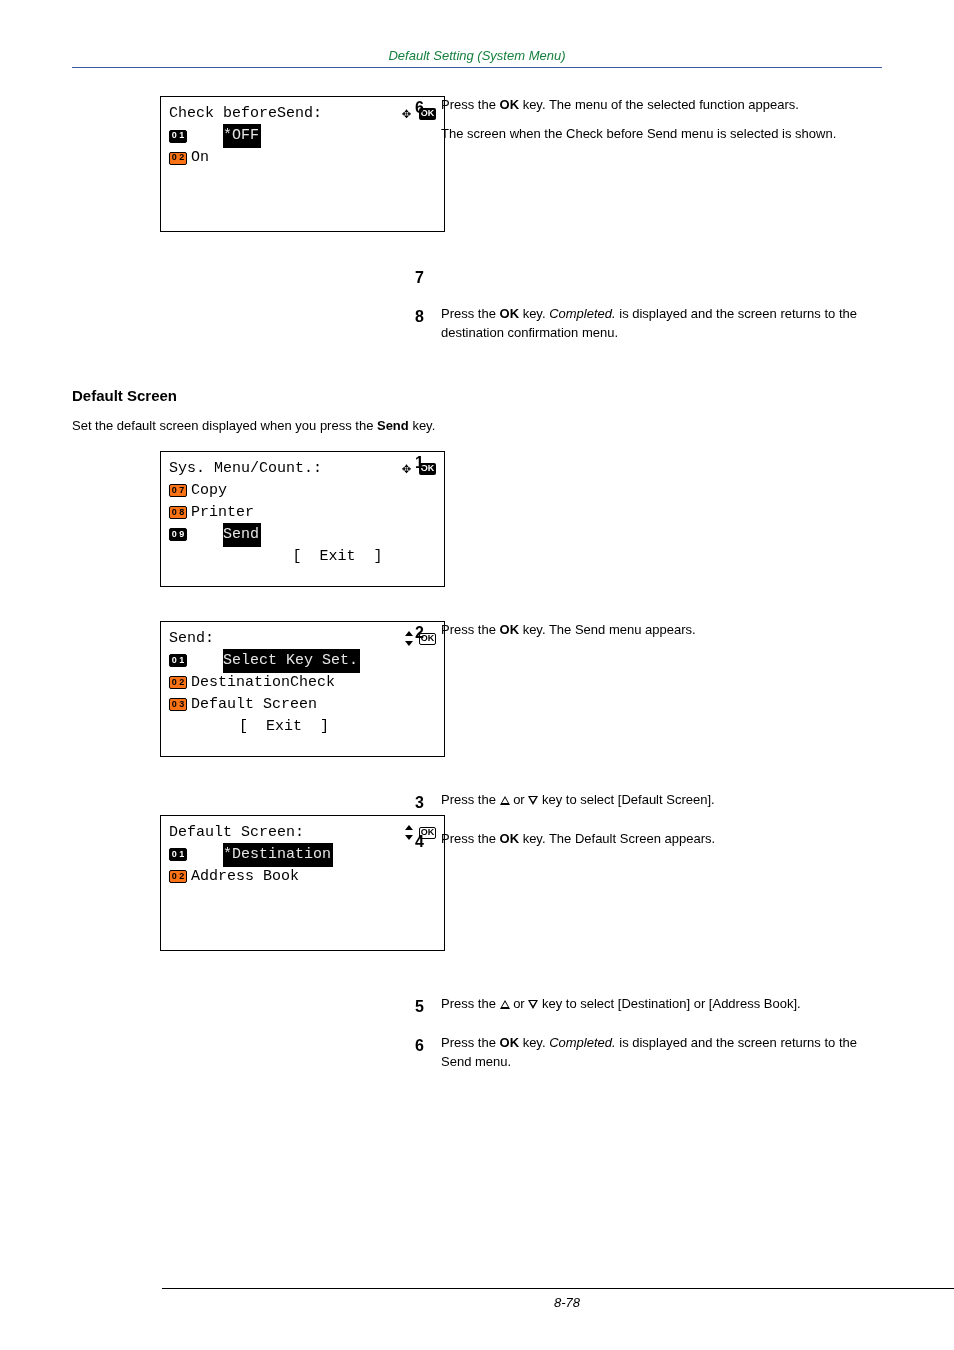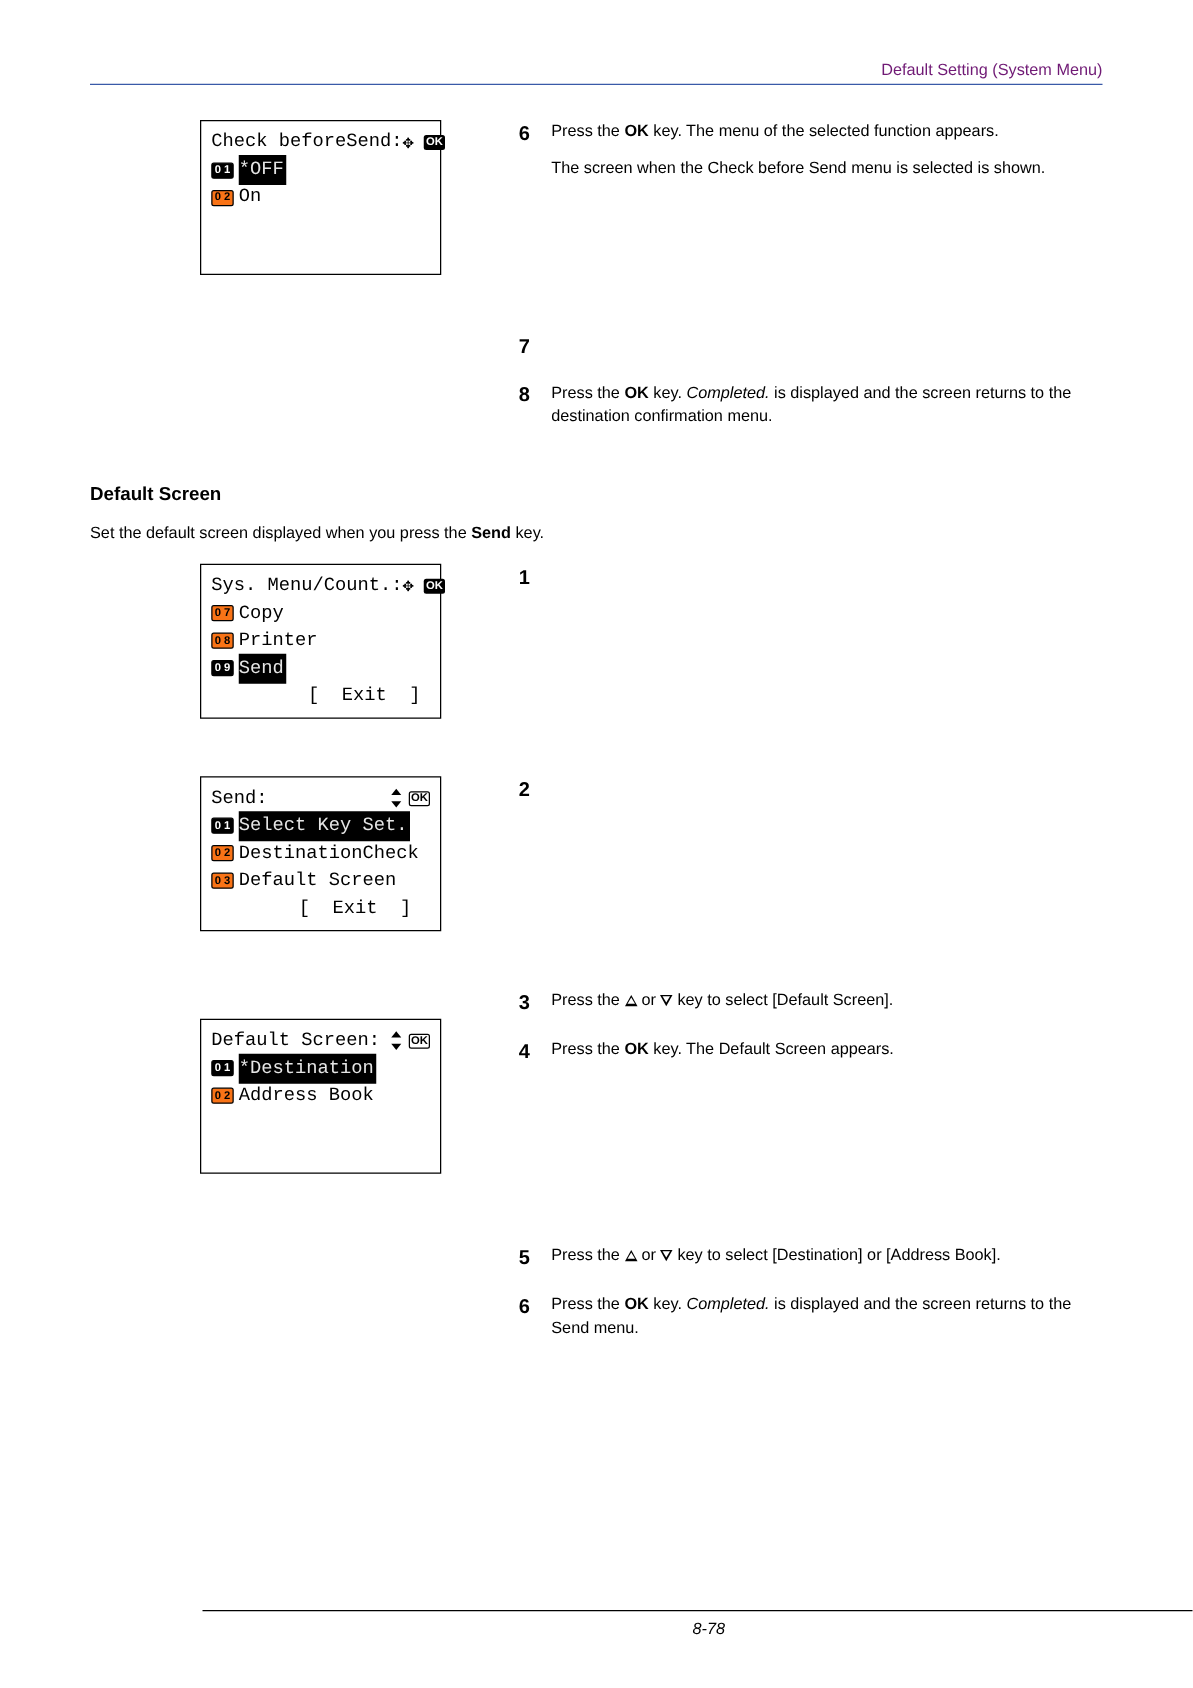--- a/index.html
+++ b/index.html
@@ -12,22 +12,23 @@
     height: 1350px;
     position: relative;
     padding: 48px 72px 0 72px;
   }
   .header-region {
     border-bottom: 1.5px solid #3a5aa8;
     padding-bottom: 4px;
     margin-bottom: 28px;
   }
   .header-text {
-    text-align: right;
-    color: #701a75;
+    text-align: center;
+    font-style: italic;
+    color: #15803d;
     font-size: 13px;
   }
   .row {
     display: flex;
     align-items: flex-start;
     margin-bottom: 10px;
   }
   .lcd-col {
     width: 325px;
     flex-shrink: 0;
@@ -52,36 +53,37 @@
   .step-text {
     flex: 1;
     font-size: 13px;
   }
   .step-text .indent {
     display: block;
     margin-top: 10px;
   }
   .lcd {
     border: 1px solid #000;
-    padding: 6px 8px 6px 8px;
+    padding: 6px 8px 18px 8px;
     font-family: "Courier New", monospace;
     font-size: 15px;
     line-height: 1.5;
-    width: 193px;
+    width: 285px;
     background: #fff;
-    margin-bottom: 36px;
+    margin-bottom: 24px;
   }
   .lcd-line {
     white-space: pre;
     display: flex;
     align-items: center;
     height: 22px;
   }
   .lcd-line.sel {
     position: relative;
+    gap: 32px;
   }
   .lcd-line.sel .sel-bg {
     background: #000;
     color: #e5e5e5;
     padding: 1px 2px 1px 0;
   }
   .numbox {
     display: inline-flex;
     align-items: center;
     justify-content: center;
@@ -329,20 +331,23 @@
       </div>
       <div class="lcd-line">
         <span class="numbox">0 3</span><span>Default Screen</span>
       </div>
       <div class="lcd-line"><span style="margin-left:70px;">[  Exit  ]</span></div>
     </div>
   </div>
   <div class="steps-col">
     <div class="step">
       <div class="step-num">2</div>
+      <div class="step-text">
+        <span>Press the </span><b>OK</b><span> key. The Send menu appears.</span>
+      </div>
     </div>
   </div>
 </div>
 
 <div class="row" style="margin-top:6px;">
   <div class="lcd-col">
     <div style="height:24px;"></div>
     <div class="lcd">
       <div class="lcd-line lcd-title-row">
         <span class="lcd-title-left">Default Screen:</span>

